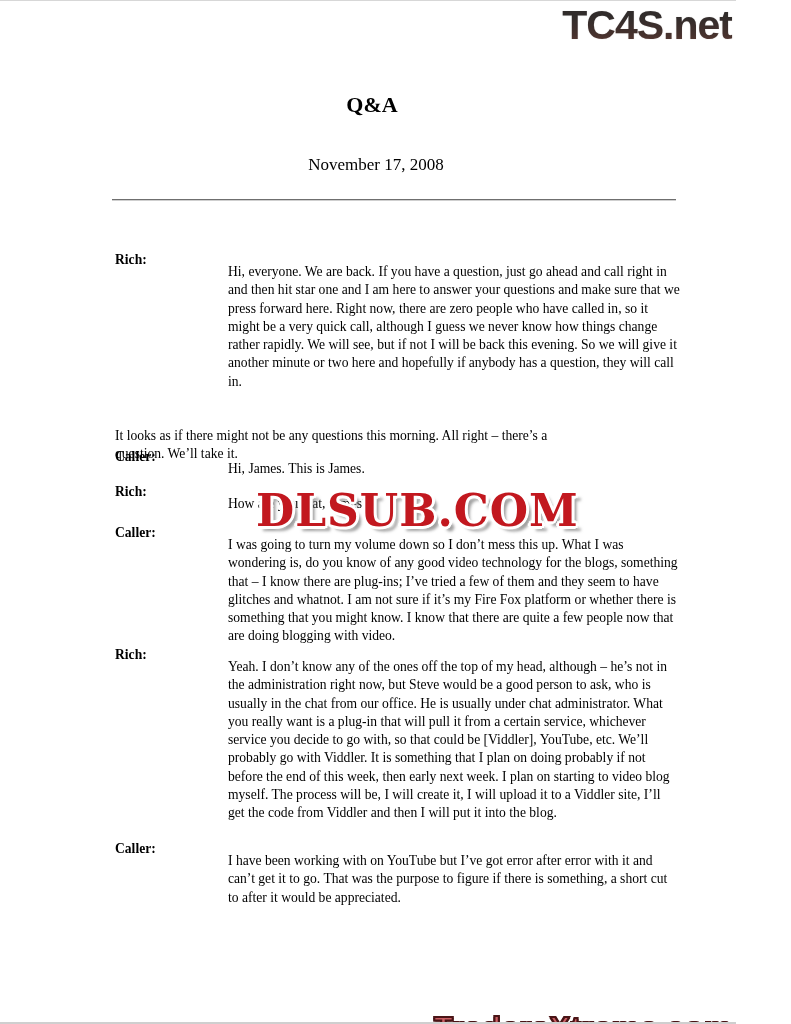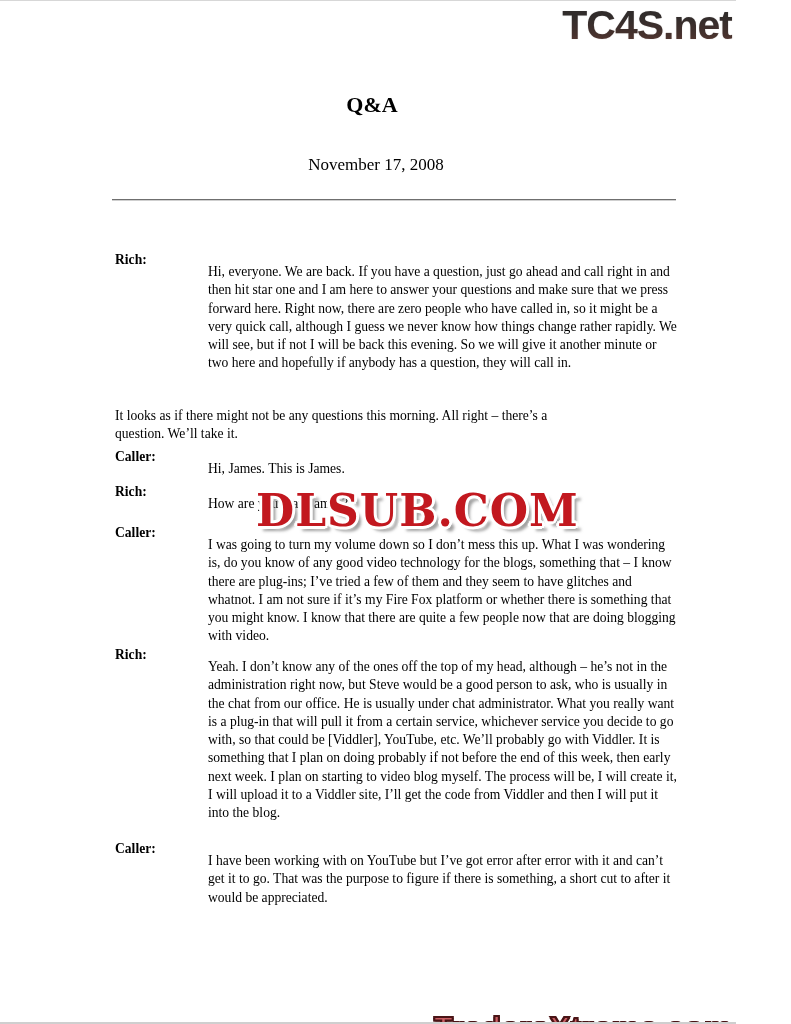--- a/index.html
+++ b/index.html
@@ -56,20 +56,21 @@
   }
 
   
   .entry{
     position:absolute;
     left:115px;
     width:565px;
     display:flex;
     font-size:13.6px;
     line-height:18.3px;
+    gap:20px;
   }
   .speaker{
     width:93px;
     flex-shrink:0;
     font-weight:bold;
   }
   .speech{
     width:470px;
     margin-top:12px;
   }

